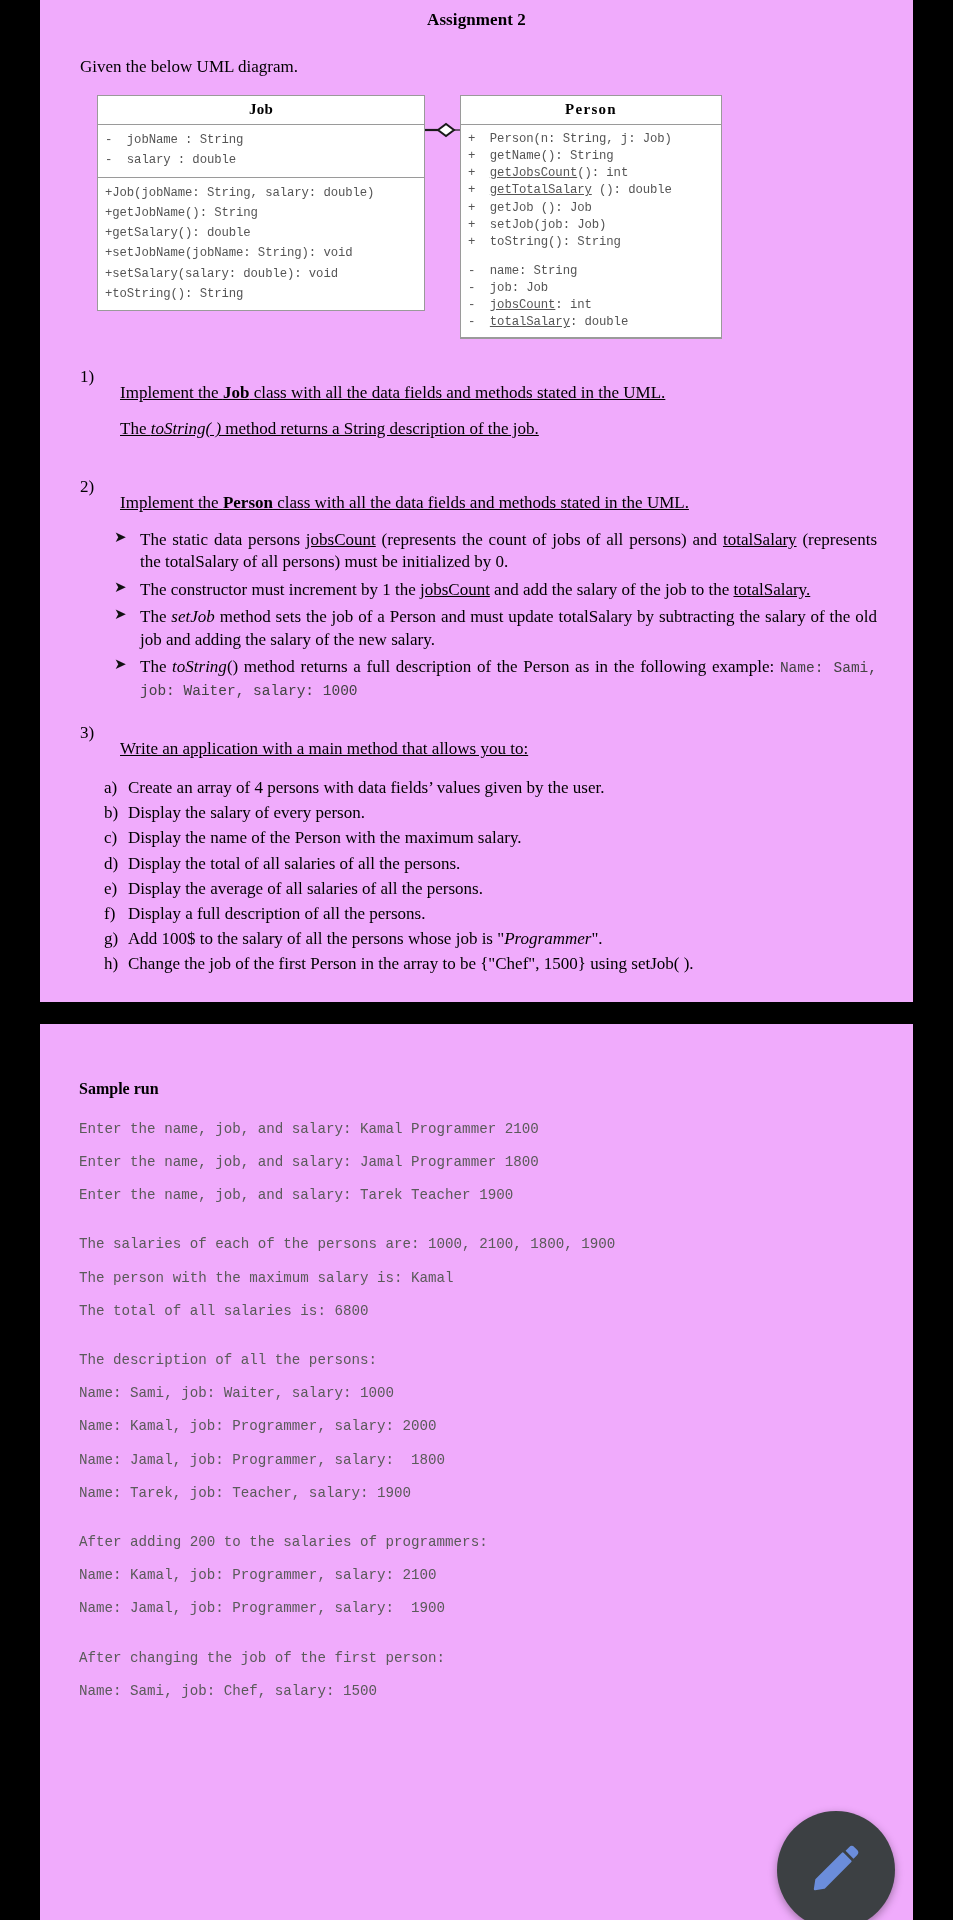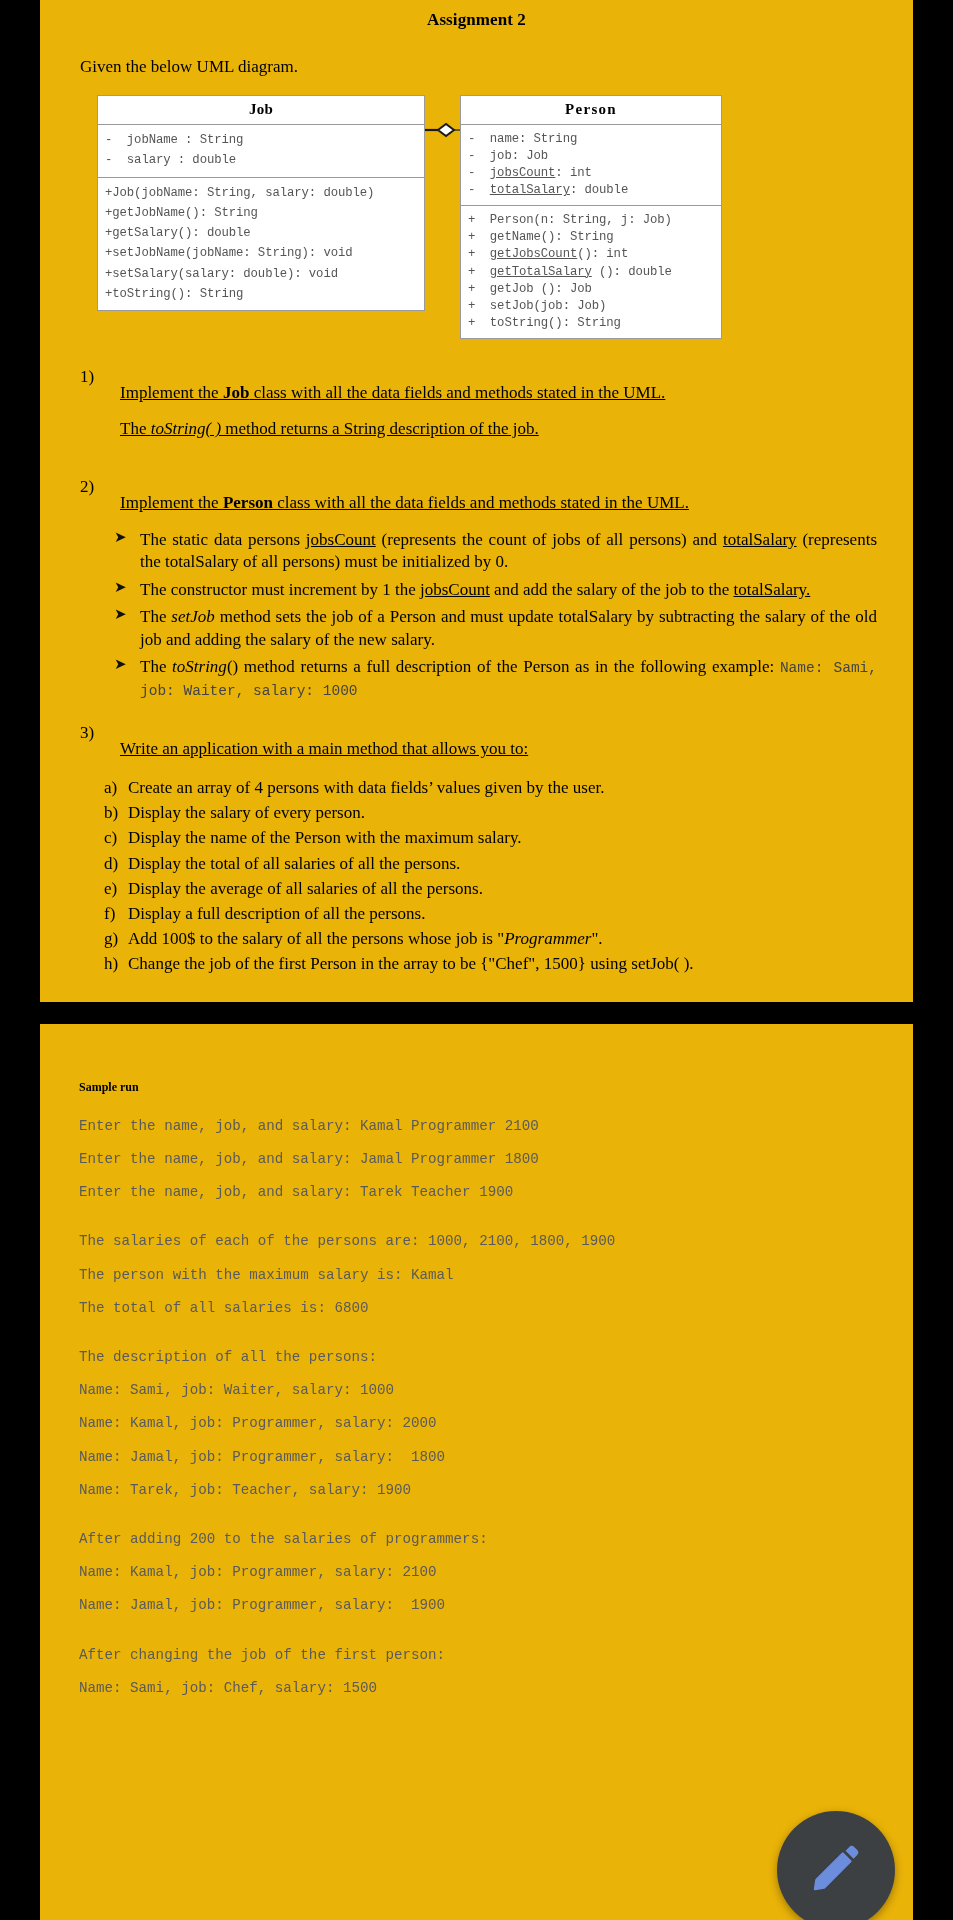--- a/index.html
+++ b/index.html
@@ -8,21 +8,21 @@
     background: #000000;
   }
   body {
     width: 953px;
     min-height: 1920px;
     font-family: "Liberation Serif", serif;
     -webkit-font-smoothing: antialiased;
   }
   .page {
     position: relative;
-    background: #eab308;
+    background: #f0abfc;
     margin: 0 40px;
     box-sizing: border-box;
   }
   .page-one {
     padding: 0 36px 26px 36px;
     min-height: 870px;
   }
   .gap {
     height: 22px;
     background: #000000;
@@ -147,21 +147,21 @@
   ol.sublist li {
     display: flex;
     font-size: 17px;
     line-height: 1.48;
   }
   ol.sublist li .letter { width: 24px; flex: none; }
 
   
   .sample-heading {
     font-weight: bold;
-    font-size: 12px;
+    font-size: 16px;
     margin-left: 3px;
   }
   .console {
     margin-top: 14px;
     margin-left: 3px;
     font-family: "Liberation Mono", monospace;
     font-size: 14.2px;
     color: #5a5a5a;
     line-height: 1.0;
   }
@@ -213,34 +213,34 @@
     <div class="connector">
       <svg width="35" height="18" viewBox="0 0 35 18">
         <line x1="0" y1="9" x2="13" y2="9" stroke="#1a1a1a" stroke-width="2.2"></line>
         <polygon points="13,9 21,3 29,9 21,15" fill="#ffffff" stroke="#1a1a1a" stroke-width="2"></polygon>
         <line x1="29" y1="9" x2="35" y2="9" stroke="#1a1a1a" stroke-width="1.2"></line>
       </svg>
     </div>
 
     <div class="uml-box person">
       <div class="uml-title">Person</div>
-      <div class="uml-section fields">
-        <div class="uml-line"><span>-  name: String</span></div>
-        <div class="uml-line"><span>-  job: Job</span></div>
-        <div class="uml-line">-  <span class="u">jobsCount</span>: int</div>
-        <div class="uml-line">-  <span class="u">totalSalary</span>: double</div>
-      </div>
       <div class="uml-section methods">
         <div class="uml-line">+  Person(n: String, j: Job)</div>
         <div class="uml-line">+  getName(): String</div>
         <div class="uml-line">+  <span class="u">getJobsCount</span>(): int</div>
         <div class="uml-line">+  <span class="u">getTotalSalary</span> (): double</div>
         <div class="uml-line">+  getJob (): Job</div>
         <div class="uml-line">+  setJob(job: Job)</div>
         <div class="uml-line">+  toString(): String</div>
+      </div>
+      <div class="uml-section fields">
+        <div class="uml-line"><span>-  name: String</span></div>
+        <div class="uml-line"><span>-  job: Job</span></div>
+        <div class="uml-line">-  <span class="u">jobsCount</span>: int</div>
+        <div class="uml-line">-  <span class="u">totalSalary</span>: double</div>
       </div>
     </div>
   </div>
 
   <ol class="tasks">
 
     <li class="task">
       <div class="num">1)</div>
       <div class="body">
         <p><span>Implement the </span><span class="bold">Job</span><span> class with all the data fields and methods stated in the UML.</span></p>

